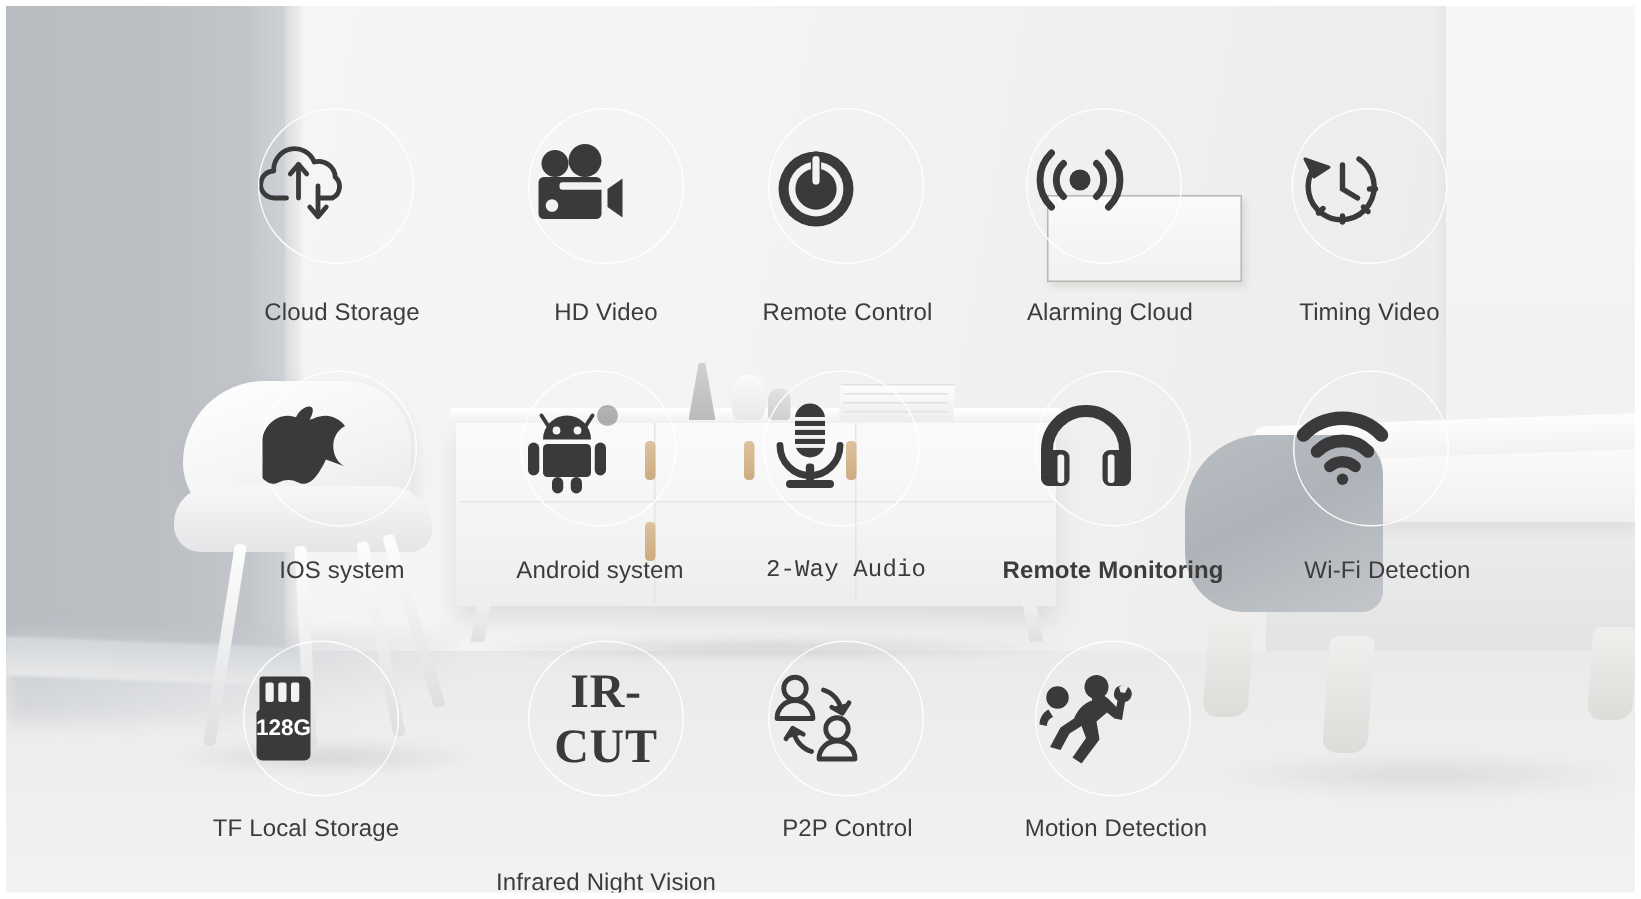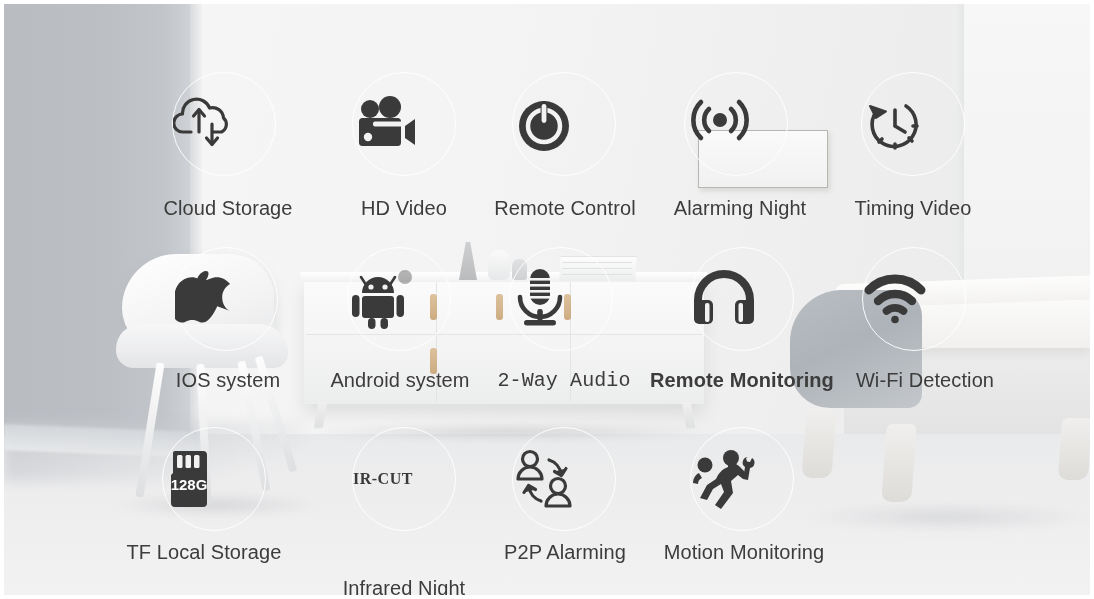--- a/index.html
+++ b/index.html
@@ -178,27 +178,27 @@
   .ring{
     position:absolute;
     width:104px;height:104px;border-radius:50%;
     border:1.4px solid rgba(255,255,255,.92);
     display:flex;align-items:center;
     box-sizing:border-box;
   }
   .ring svg{display:block;}
   .label{
     position:absolute;
-    font-size:20px;line-height:25px;color:#3c3c3c;
+    font-size:16px;line-height:25px;color:#3c3c3c;
     letter-spacing:.1px;white-space:nowrap;
   }
   .label.wrap{white-space:normal;width:150px;}
   .ircut{
     font-family:"Liberation Serif", serif;
-    font-weight:bold;font-size:16px;color:#3a3a3a;letter-spacing:.5px;
+    font-weight:bold;font-size:32px;color:#3a3a3a;letter-spacing:.5px;
   }
   .tf-text{
     font-family:"Liberation Sans", sans-serif;
     font-weight:bold;font-size:15px;fill:#ffffff;
   }
 </style>
 </head>
 <body>
 
 <div id="stage">
@@ -300,21 +300,21 @@
     <div class="cell">
       <div class="ring" style="left:680px;top:68px;">
         <svg width="70" height="56" viewBox="0 0 70 56" fill="none" stroke="#3a3a3a" stroke-width="4.6" stroke-linecap="round">
           <circle cx="35" cy="24" r="7" fill="#3a3a3a" stroke="none"></circle>
           <path d="M24 13 a15 15 0 0 0 0 22"></path>
           <path d="M46 13 a15 15 0 0 1 0 22"></path>
           <path d="M16 6 a25 25 0 0 0 0 36"></path>
           <path d="M54 6 a25 25 0 0 1 0 36"></path>
         </svg>
       </div>
-      <div class="label" style="left:656px;top:192px;width:160px;">Alarming Night</div>
+      <div class="label" style="left:656px;top:192px;width:160px;">Alarming Cloud</div>
     </div>
 
     <div class="cell">
       <div class="ring" style="left:857px;top:68px;">
         <svg width="64" height="60" viewBox="0 0 64 60" fill="none" stroke="#3a3a3a" stroke-width="3.6" stroke-linecap="round">
           <path d="M44 12 a22 22 0 1 1 -30 6" stroke-dasharray="0"></path>
           <path d="M8 12 L14 24 L24 17.5 Z" fill="#3a3a3a" stroke="#3a3a3a" stroke-width="2" stroke-linejoin="round"></path>
           <path d="M33 16 V32 L43 38" stroke-width="3.6"></path>
           <path d="M51 32 h4"></path>
               <path d="M47 44 l3 3"></path>
@@ -421,31 +421,31 @@
           <circle cx="17" cy="11" r="7.5"></circle>
           <path d="M5 31 a12 12 0 0 1 24 0 Z"></path>
           <circle cx="45" cy="38" r="7.5"></circle>
           <path d="M33 58 a12 12 0 0 1 24 0 Z"></path>
           <path d="M36 12 a17 17 0 0 1 12 14"></path>
           <path d="M53 20.5 L48.5 27.5 L41.5 23.5" fill="#3a3a3a" stroke-linejoin="round"></path>
           <path d="M28 53 a17 17 0 0 1 -12 -14"></path>
           <path d="M11 44.5 L15.5 37.5 L22.5 41.5" fill="#3a3a3a" stroke-linejoin="round"></path>
         </svg>
       </div>
-      <div class="label" style="left:490px;top:536px;width:142px;">P2P Alarming</div>
+      <div class="label" style="left:490px;top:536px;width:142px;">P2P Control</div>
     </div>
 
     <div class="cell">
       <div class="ring" style="left:686px;top:423px;">
         <svg width="70" height="60" viewBox="0 0 70 60" fill="#3a3a3a">
           <circle cx="40" cy="9" r="8"></circle>
           <path d="M37 18 c-6 2 -10 7 -12 12 l-9 6 l-7 13 l7 2 l6 -11 l8 -5 l3 8 l-9 13 l6 4 l12 -16 l-2 -12 l7 -6 l5 4 l4 -5 l-8 -8 c-3 -3 -7 -4 -11 -3z"></path>
           <circle cx="14" cy="16" r="7.5"></circle>
           <path d="M8 24 c-4 2 -6 6 -6 10 l5 1 c0 -3 1.5 -5 4 -6 z"></path>
           <path d="M57 8 a5.5 5.5 0 0 0 -3 10 l-2 12 l5 1 l2 -12 a5.5 5.5 0 0 0 2 -10 l-2 4 l-3 -0.5 l-1 -3.5 z"></path>
         </svg>
       </div>
-      <div class="label" style="left:656px;top:536px;width:168px;">Motion Monitoring</div>
+      <div class="label" style="left:656px;top:536px;width:168px;">Motion Detection</div>
     </div>
 
   </div>
  </div>
 </div>
 
 </body></html>

